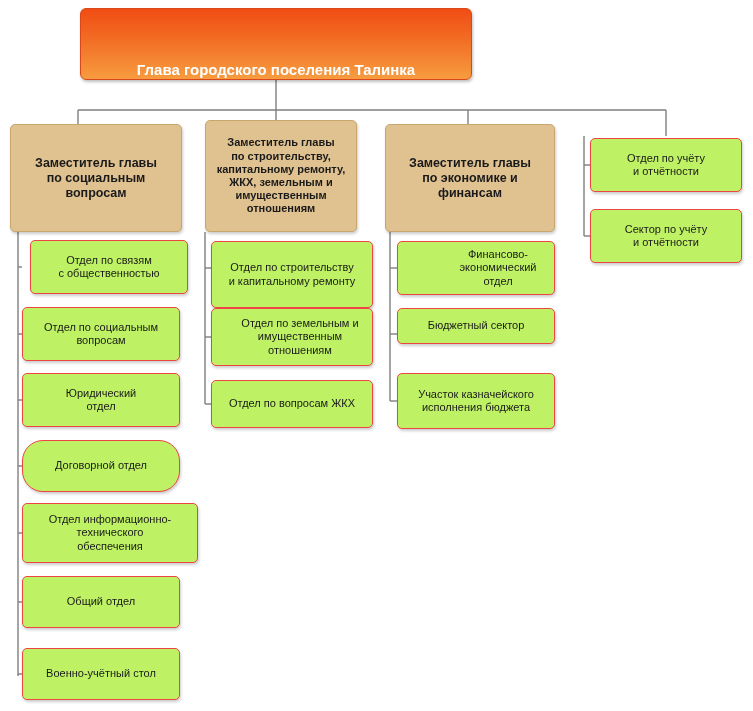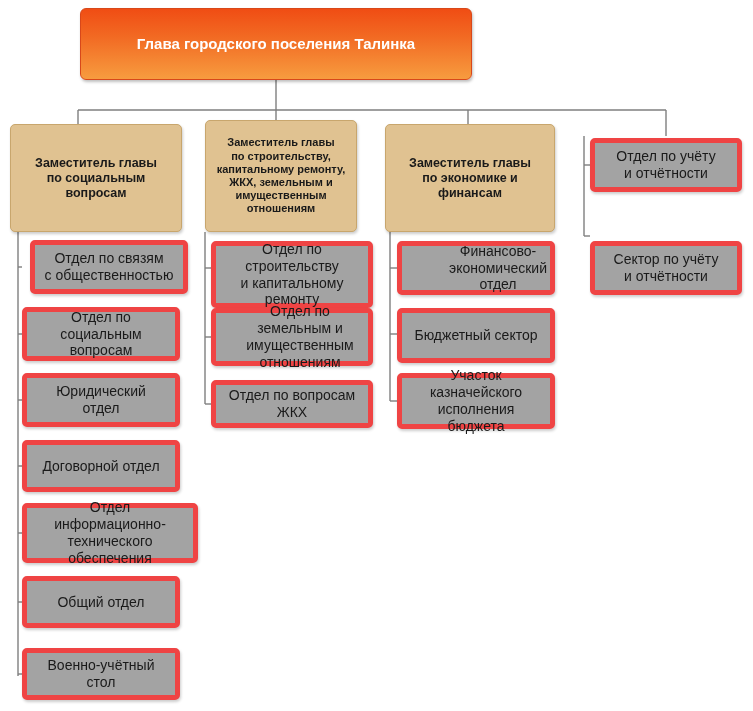--- a/index.html
+++ b/index.html
@@ -42,39 +42,40 @@
   }
   
   .node.root {
     background: linear-gradient(to bottom, #f04d14 0%, #f26a23 40%, #f79c3f 100%);
     border: 1px solid #d8481a;
     border-radius: 6px;
     color: #ffffff;
     font-size: 15px;
     font-weight: bold;
     box-shadow: 1px 2px 3px rgba(0,0,0,0.25);
+    align-items: flex-end;
   }
   
   .node.deputy {
     background: #e0c291;
     border: 1px solid #c8a66d;
     border-radius: 5px;
     font-size: 12.5px;
     font-weight: bold;
     box-shadow: 1px 2px 3px rgba(0,0,0,0.2);
   }
   .node.deputy.small {
     font-size: 11px;
   }
   
   .node.dept {
-    background: #a3a3a3;
-    border: 5px solid #ef4444;
+    background: #bef264;
+    border: 1px solid #ef4444;
     border-radius: 5px;
-    font-size: 14px;
+    font-size: 11px;
     box-shadow: 1px 2px 3px rgba(0,0,0,0.2);
   }
 </style>
 </head>
 <body>
 
 <div id="chart">
 
   <svg class="connectors" xmlns="http://www.w3.org/2000/svg">
     <g stroke="#7f7f7f" stroke-width="1.4" fill="none">
@@ -128,21 +129,21 @@
 с общественностью</span>
   </div>
   <div class="node dept" style="left:22px; top:307px; width:158px; height:54px;">
     <span>Отдел по социальным
 вопросам</span>
   </div>
   <div class="node dept" style="left:22px; top:373px; width:158px; height:54px;">
     <span>Юридический
 отдел</span>
   </div>
-  <div class="node dept" style="left:22px; top:440px; width:158px; height:52px;">
+  <div class="node dept" style="left:22px; top:440px; width:158px; height:52px;border-radius:21px;">
     <span>Договорной отдел</span>
   </div>
   <div class="node dept" style="left:22px; top:503px; width:176px; height:60px;">
     <span>Отдел информационно-
 технического
 обеспечения</span>
   </div>
   <div class="node dept" style="left:22px; top:576px; width:158px; height:52px;">
     <span>Общий отдел</span>
   </div>
@@ -175,30 +176,30 @@
   <div class="node deputy" style="left:385px; top:124px; width:170px; height:108px;">
     <span>Заместитель главы
 по экономике и
 финансам</span>
   </div>
 
   <div class="node dept" style="left:397px; top:241px; width:158px; height:54px;padding-left:44px;">
     <span>Финансово-
 экономический отдел</span>
   </div>
-  <div class="node dept" style="left:397px; top:308px; width:158px; height:55px;">
+  <div class="node dept" style="left:397px; top:308px; width:158px; height:36px;">
     <span>Бюджетный сектор</span>
   </div>
   <div class="node dept" style="left:397px; top:373px; width:158px; height:56px;">
     <span>Участок казначейского
 исполнения бюджета</span>
   </div>
 
   <div class="node dept" style="left:590px; top:138px; width:152px; height:54px;">
     <span>Отдел по учёту
 и отчётности</span>
   </div>
-  <div class="node dept" style="left:590px; top:209px; width:152px; height:54px;margin-top:32px;">
+  <div class="node dept" style="left:590px; top:209px; width:152px; height:54px;">
     <span>Сектор по учёту
 и отчётности</span>
   </div>
 
 </div>
 
 </body></html>

